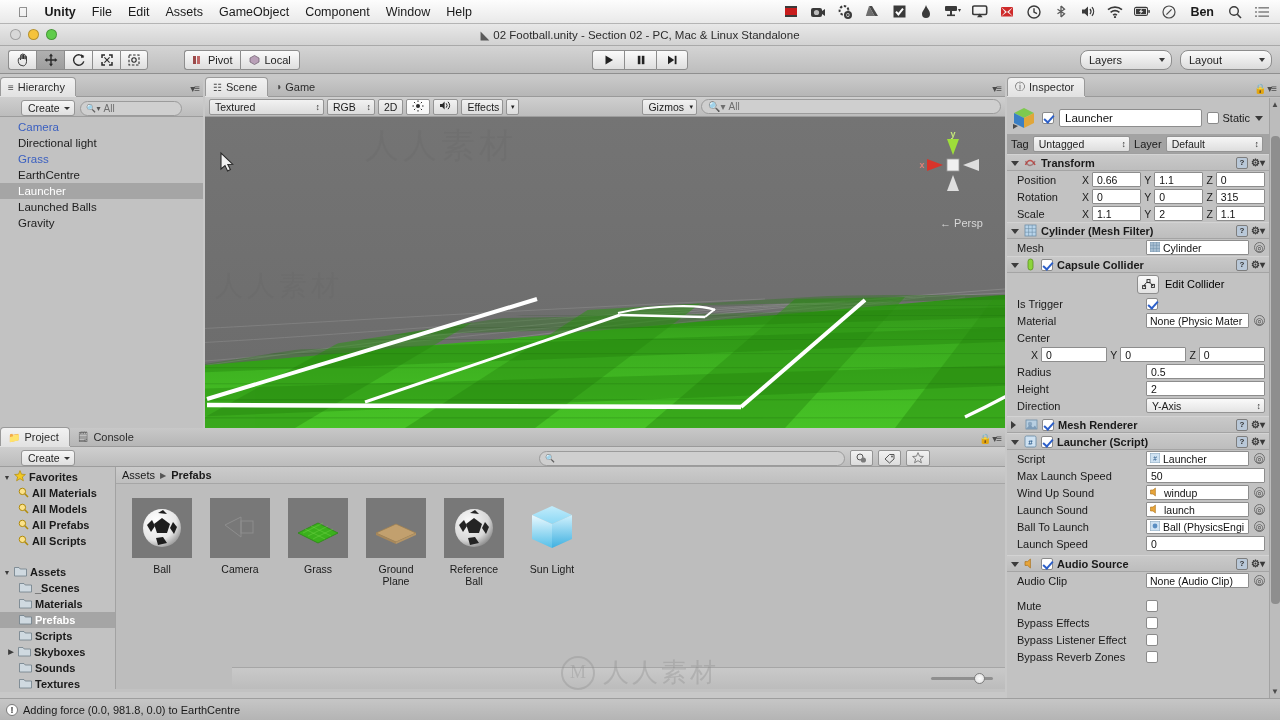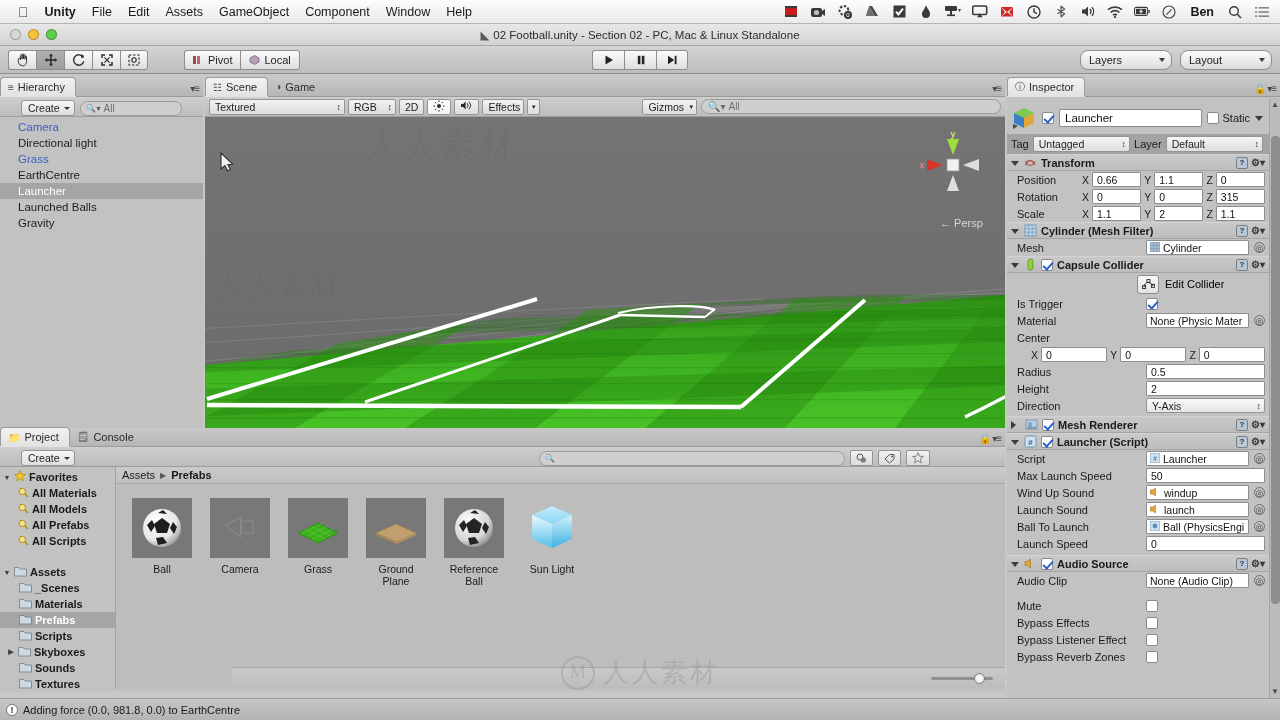--- a/index.html
+++ b/index.html
@@ -144,21 +144,21 @@
     height:20px; background: linear-gradient(#cfcfcf,#bcbcbc);
     border-bottom:1px solid #9d9d9d;
     display:flex; align-items:center; padding:0 4px; gap:3px;
   }
   .sc-popup {
     height:16px; padding:0 16px 0 5px; position:relative;
     background: linear-gradient(#f2f2f2,#dcdcdc);
     border:1px solid #949494; border-radius:2px;
     display:flex; align-items:center; font-size:10.5px; color:#1d1d1d;
   }
-  .sc-popup.wide { width:136px;text-align:center; }
+  .sc-popup.wide { width:115px;text-align:center; }
   .sc-popup.med { width:48px; }
   .sc-popup::after {
     content:'\2195'; position:absolute; right:3px; top:50%;
     transform:translateY(-50%); font-size:9px; color:#333;
   }
   .sc-btn {
     height:16px; min-width:22px; padding:0 5px;
     background: linear-gradient(#f2f2f2,#dcdcdc);
     border:1px solid #949494; border-radius:2px;
     display:flex; align-items:center; justify-content:center;

